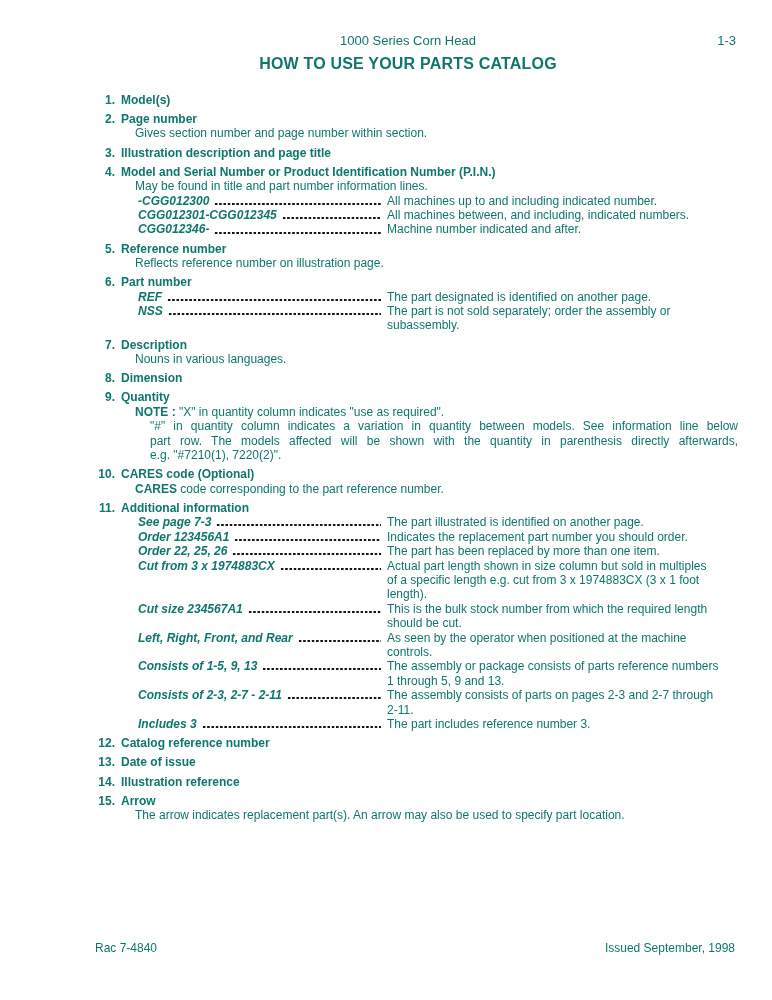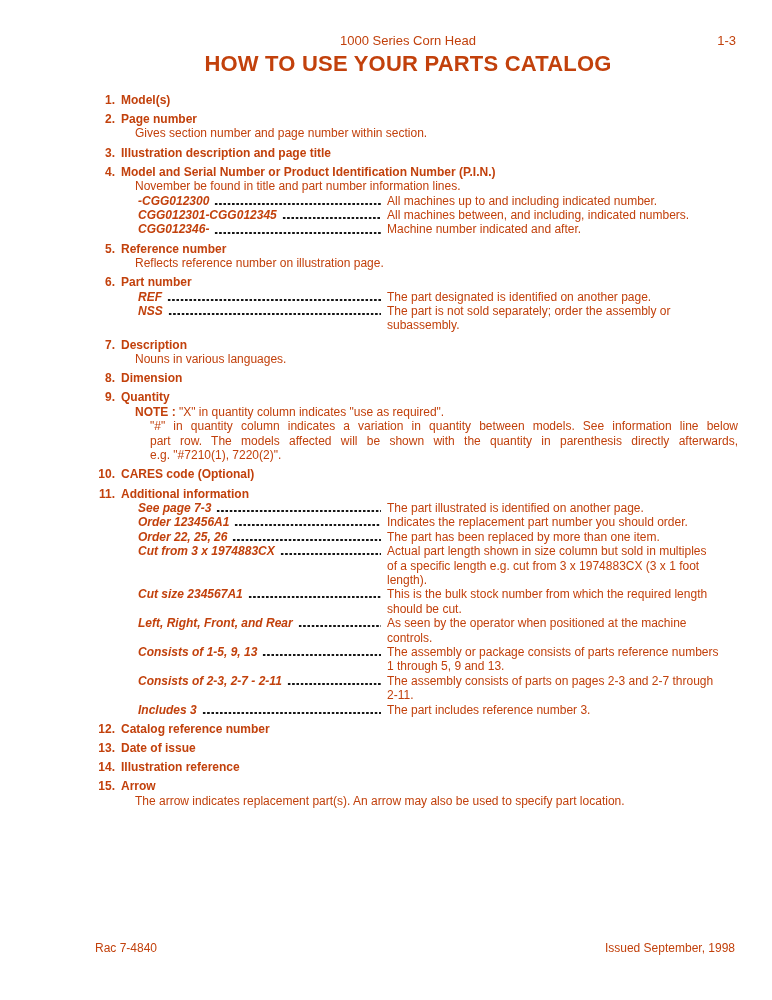--- a/index.html
+++ b/index.html
@@ -1,33 +1,33 @@
 <!DOCTYPE html>
 <html><head>
 <meta charset="utf-8">
 <style>
   html,body { margin:0; padding:0; background:#e8e8e8; }
   .page {
     position:relative;
     width:772px; height:1000px;
     margin:0 auto;
     background:#ffffff;
-    color:#c2410c;
+    color:#0f766e;
     font-family:"Liberation Sans", sans-serif;
     font-size:12px;
     line-height:14.4px;
     overflow:hidden;
   }
   .header { position:absolute; top:34px; left:80px; right:36px; }
   .doc-title { text-align:center; font-size:13px; }
   .page-num { position:absolute; right:0; top:0; font-size:13px; }
   .title {
     position:absolute; top:57px; left:80px; right:36px;
     margin:0; text-align:center;
-    font-size:22px; font-weight:700; letter-spacing:0.2px;
+    font-size:16px; font-weight:700; letter-spacing:0.2px;
   }
   .content { position:absolute; top:88px; left:96px; width:644px; }
   .item { margin-top:4.8px; }
   .item-head { display:flex; }
   .num { flex:none; width:19px; text-align:right; font-weight:700; margin-right:6px; white-space:pre; }
   .heading { font-weight:700; white-space:nowrap; }
   .para { margin-left:39px; white-space:nowrap; }
   .para .b { font-weight:700; }
   .para.hang { margin-left:54px; width:588px; white-space:normal; }
   .para.hang .jline { text-align:justify; text-align-last:justify; }
@@ -78,21 +78,21 @@
         <div class="item-head">
           <span class="num">3.</span>
           <span class="heading">Illustration description and page title</span>
         </div>
       </div>
       <div class="item">
         <div class="item-head">
           <span class="num">4.</span>
           <span class="heading">Model and Serial Number or Product Identification Number (P.I.N.)</span>
         </div>
-        <div class="para">November be found in title and part number information lines.</div>
+        <div class="para">May be found in title and part number information lines.</div>
         <div class="def-row">
           <span class="term">-CGG012300</span>
           <span class="dots"></span>
           <div class="def">
             <div>All machines up to and including indicated number.</div>
           </div>
         </div>
         <div class="def-row">
           <span class="term">CGG012301-CGG012345</span>
           <span class="dots"></span>
@@ -159,20 +159,21 @@
           <div class="jline">"#" in quantity column indicates a variation in quantity between models. See information line below</div>
           <div class="jline">part row. The models affected will be shown with the quantity in parenthesis directly afterwards,</div>
           <div>e.g. "#7210(1), 7220(2)".</div>
         </div>
       </div>
       <div class="item">
         <div class="item-head">
           <span class="num">10.</span>
           <span class="heading">CARES code (Optional)</span>
         </div>
+        <div class="para"><span class="b">CARES </span>code corresponding to the part reference number.</div>
       </div>
       <div class="item">
         <div class="item-head">
           <span class="num">11.</span>
           <span class="heading">Additional information</span>
         </div>
         <div class="def-row">
           <span class="term">See page 7-3</span>
           <span class="dots"></span>
           <div class="def">

